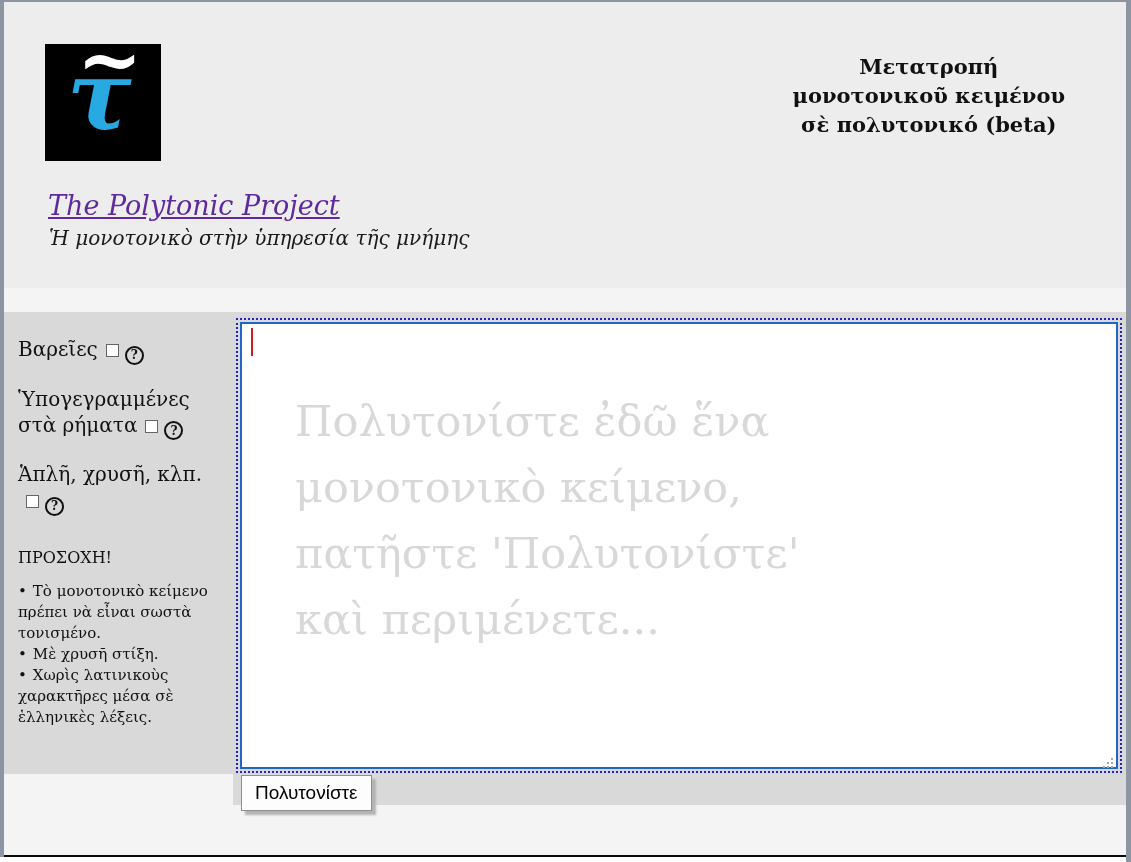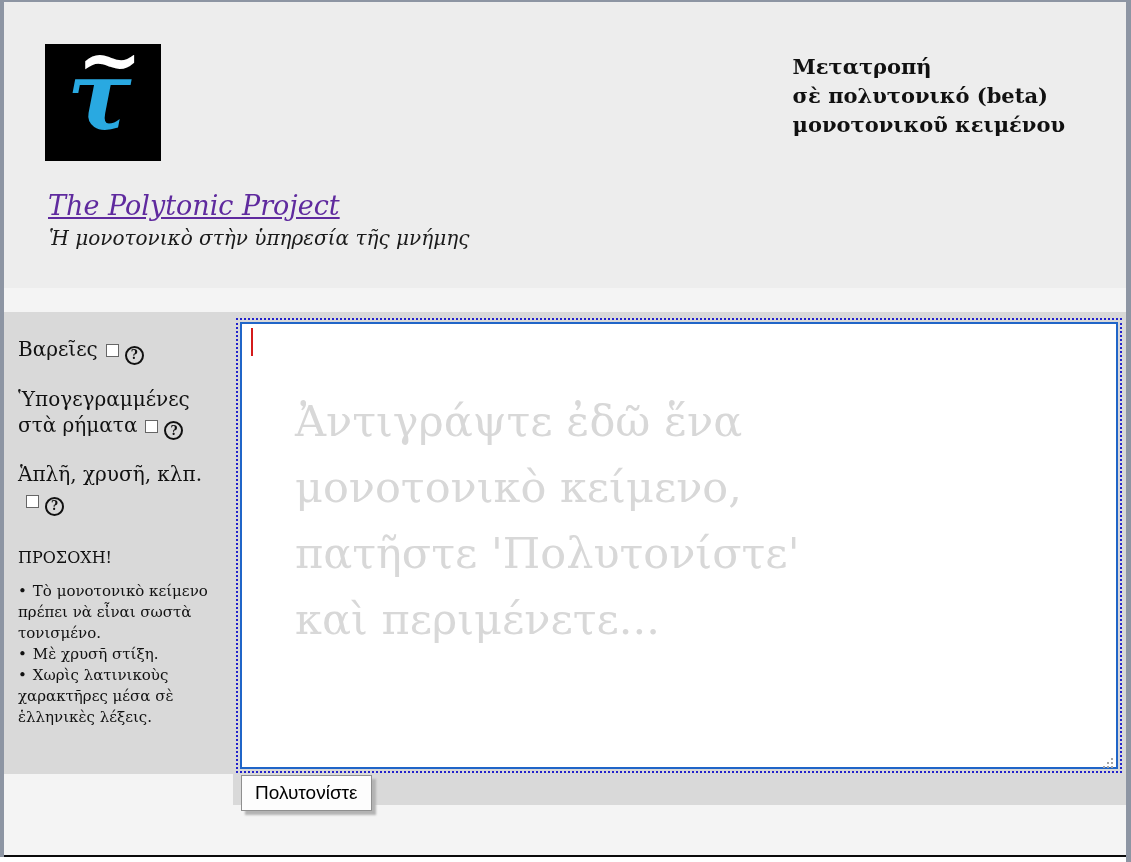--- a/index.html
+++ b/index.html
@@ -10,21 +10,21 @@
   .b-left{position:absolute;left:0;top:0;width:4px;height:857px;background:#8d95a3;}
   .b-right{position:absolute;right:0;top:0;width:5px;height:862px;background:#8d95a3;}
   .page-bg{position:absolute;left:4px;top:2px;width:1122px;height:853px;background:#f4f4f4;}
 
   
   .header{position:absolute;left:4px;top:2px;width:1122px;height:286px;background:#ededed;}
   .logo{position:absolute;left:41px;top:42px;width:116px;height:117px;background:#000;overflow:hidden;}
   .logo .tilde{position:absolute;left:32px;top:-30px;font-size:78px;color:#fff;font-weight:bold;}
   .logo .tau{position:absolute;left:22px;top:-6px;font-size:96px;color:#29a9e1;
              font-weight:bold;font-style:italic;line-height:1.2;}
-  .title{position:absolute;right:61px;top:50px;text-align:left;font-weight:bold;
+  .title{position:absolute;right:61px;top:50px;text-align:center;font-weight:bold;
          font-size:21px;line-height:29px;color:#111;}
   .site-link{position:absolute;left:44px;top:188px;font-size:27px;font-style:italic;
              color:#5f2a9e;text-decoration:underline;cursor:pointer;}
   .tagline{position:absolute;left:45px;top:224px;font-size:20px;font-style:italic;color:#1a1a1a;}
 
   
   .sidebar{position:absolute;left:4px;top:312px;width:248px;height:462px;background:#d9d9d9;
            box-sizing:border-box;padding:24px 10px 0 14px;}
   .option{font-size:20px;color:#111;margin-bottom:21px;line-height:26px;width:200px;}
   .cb{appearance:none;-webkit-appearance:none;width:13px;height:13px;border:1px solid #666;
@@ -56,22 +56,22 @@
 <div class="frame">
   <div class="page-bg"></div>
 
   <div class="header">
     <div class="logo">
       <span class="tilde">~</span>
       <span class="tau">τ</span>
     </div>
     <div class="title">
       <div>Μετατροπή</div>
+      <div>μονοτονικοῦ κειμένου</div>
       <div>σὲ πολυτονικό (beta)</div>
-      <div>μονοτονικοῦ κειμένου</div>
     </div>
     <a class="site-link">The Polytonic Project</a>
     <div class="tagline">Ἡ μονοτονικὸ στὴν ὑπηρεσία τῆς μνήμης</div>
   </div>
 
   <div class="sidebar">
     <div class="option">
       <span>Βαρεῖες</span><input type="checkbox" class="cb" style=""><span class="qhelp">
           <span>?</span>
         </span>
@@ -96,21 +96,21 @@
     </div>
     <div class="warn-item">
       <span class="bullet">•</span><span>Χωρὶς λατινικοὺς χαρακτῆρες μέσα σὲ ἑλληνικὲς λέξεις.</span>
     </div>
   </div>
 
   <div class="maincol">
     <div class="editbox">
       <div class="caret"></div>
       <div class="ghost">
-        <div>Ἀντιγράψτε ἐδῶ ἕνα</div>
+        <div>Πολυτονίστε ἐδῶ ἕνα</div>
         <div>μονοτονικὸ κείμενο,</div>
         <div>πατῆστε 'Πολυτονίστε'</div>
         <div>καὶ περιμένετε...</div>
       </div>
       <span class="grip">
         <svg width="11" height="11" xmlns="http://www.w3.org/2000/svg">
           <g fill="#a4a4a4">
             <rect x="8" y="0" width="2" height="2"></rect>
             <rect x="4" y="4" width="2" height="2"></rect>
               <rect x="8" y="4" width="2" height="2"></rect>

